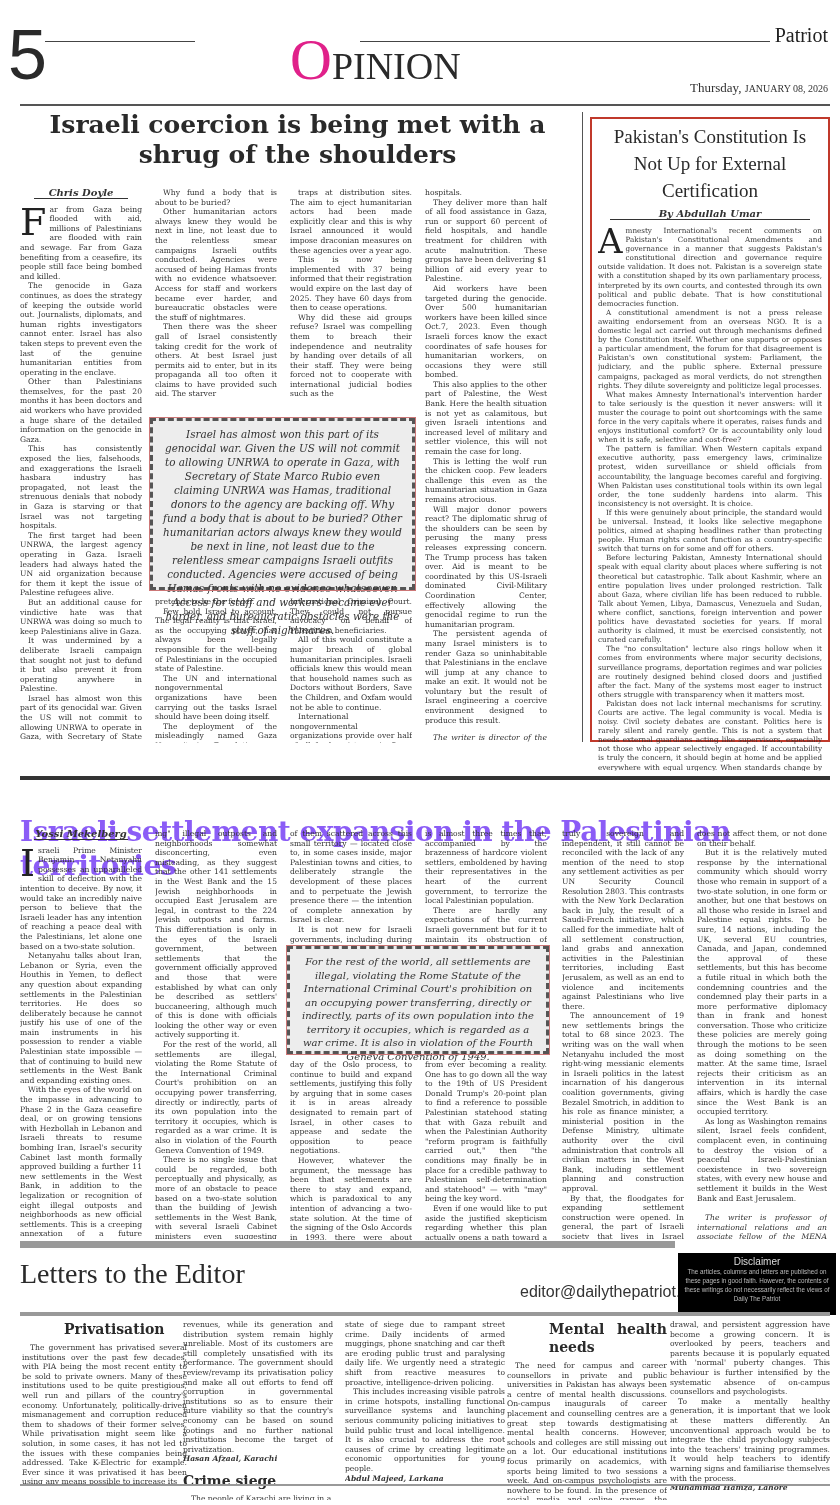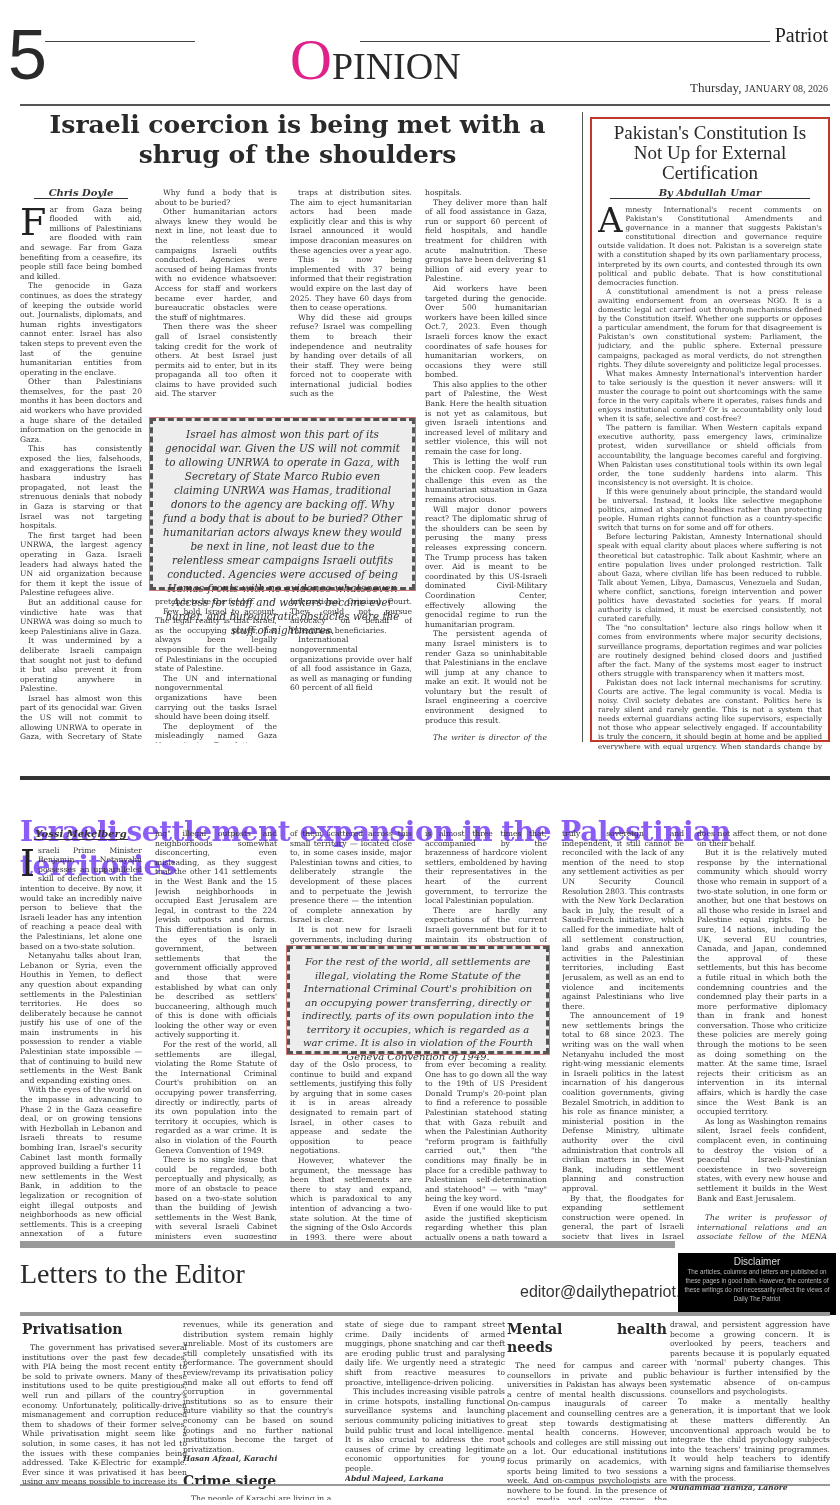--- a/index.html
+++ b/index.html
@@ -14,31 +14,31 @@
   .section-title .big{color:#e0218a;font-size:58px;}
   .brand{right:12px;top:24px;font-family:"Liberation Serif",serif;font-size:20px;color:#222;}
   .dateline{right:12px;top:80px;font-family:"Liberation Serif",serif;font-size:13px;color:#333;}
   .dateline .sm{font-size:10px;}
   .headline1{left:20px;top:110px;width:555px;text-align:center;font-family:"DejaVu Serif",serif;font-weight:bold;font-size:25px;line-height:30px;color:#2a2a2a;}
   .byline{font-family:"DejaVu Serif",serif;font-style:italic;font-weight:bold;font-size:10px;color:#333;text-align:center;border-bottom:1.5px solid #333;}
   .dropcap{float:left;font-family:"DejaVu Serif",serif;font-size:38px;line-height:30px;margin:2px 3px 0 0;color:#222;}
   .quote{position:absolute;background:#ededed;border:3px dashed #555;outline:1px solid #c77;font-family:"DejaVu Serif",serif;font-style:italic;font-size:10.4px;line-height:14px;text-align:center;color:#333;padding:6px 10px;box-sizing:border-box;}
   .vrule{position:absolute;width:1px;background:#555;}
   .sidebox{position:absolute;left:590px;top:117px;width:240px;height:625px;border:2px solid #c0392b;box-sizing:border-box;padding:4px 6px;}
-  .sidebox-title{font-family:"Liberation Serif",serif;font-size:19px;line-height:20px;text-align:center;color:#2a2a2a;}
+  .sidebox-title{font-family:"Liberation Serif",serif;font-size:19px;line-height:27px;text-align:center;color:#2a2a2a;}
   .sidebox .col{position:relative;font-size:7.2px;line-height:9.1px;}
   .thickrule{position:absolute;height:4px;background:#333;}
   .headline2{left:20px;top:815px;width:810px;font-family:"DejaVu Serif",serif;font-weight:bold;font-size:28px;line-height:34px;color:#8b5cf6;letter-spacing:-0.5px;}
   .graybar{position:absolute;height:9px;background:#999;}
   .letters-title{left:20px;top:1258px;font-family:"Liberation Serif",serif;font-size:28px;color:#2a2a2a;}
   .email{left:520px;top:1283px;font-family:"Liberation Sans",sans-serif;font-size:16px;color:#333;}
   .disclaimer{position:absolute;left:678px;top:1253px;width:158px;height:62px;background:#000000;color:#ddd;text-align:center;font-family:"Liberation Sans",sans-serif;}
   .disclaimer .t{font-size:10px;margin-top:3px;}
   .disclaimer .b{font-size:6.3px;line-height:9px;color:#bbb;padding:0 3px;}
-  .ltitle{font-family:"DejaVu Serif",serif;font-weight:bold;font-size:14px;line-height:18px;color:#2a2a2a;}
+  .ltitle{font-family:"DejaVu Serif",serif;font-weight:bold;font-size:14px;line-height:18px;color:#2a2a2a;margin-left:42px;}
   .signer{font-style:italic;font-weight:bold;text-align:left;text-indent:0 !important;}
   .writer-note{font-style:italic;text-indent:8px;}
 </style>
 </head>
 <body>
 
 <div class="abs pagenum">5</div>
 <div class="hrule" style="left:45px;top:41px;width:150px;"></div>
 <div class="hrule" style="left:360px;top:41px;width:410px;"></div>
 <div class="abs section-title"><span class="big">O</span><span>PINION</span></div>
@@ -74,20 +74,21 @@
 <div class="quote" style="left:150px;top:418px;width:265px;height:172px;">Israel has almost won this part of its genocidal war. Given the US will not commit to allowing UNRWA to operate in Gaza, with Secretary of State Marco Rubio even claiming UNRWA was Hamas, traditional donors to the agency are backing off. Why fund a body that is about to be buried? Other humanitarian actors always knew they would be next in line, not least due to the relentless smear campaigns Israeli outfits conducted. Agencies were accused of being Hamas fronts with no evidence whatsoever. Access for staff and workers became ever harder, and bureaucratic obstacles were the stuff of nightmares.</div>
 
 <div class="col" style="left:155px;top:597px;width:122px;height:146px;">
   <p class="noind">pretends to be the feeder.</p>
   <p>Few hold Israel to account. The legal reality is that Israel, as the occupying power, has always been legally responsible for the well-being of Palestinians in the occupied state of Palestine.</p>
   <p>The UN and international nongovernmental organizations have been carrying out the tasks Israel should have been doing itself.</p>
   <p>The deployment of the misleadingly named Gaza Humanitarian Foundation was a shameful low point, as this militarized body created death</p>
 </div>
 <div class="col" style="left:290px;top:597px;width:122px;height:146px;">
   <p class="noind">International Criminal Court. They could not pursue advocacy on behalf of Palestinian beneficiaries.</p>
+  <p>All of this would constitute a major breach of global humanitarian principles. Israeli officials knew this would mean that household names such as Doctors without Borders, Save the Children, and Oxfam would not be able to continue.</p>
   <p>International nongovernmental organizations provide over half of all food assistance in Gaza, as well as managing or funding 60 percent of all field</p>
 </div>
 
 <div class="col" style="left:425px;top:188px;width:122px;height:555px;">
   <p class="noind">hospitals.</p>
   <p>They deliver more than half of all food assistance in Gaza, run or support 60 percent of field hospitals, and handle treatment for children with acute malnutrition. These groups have been delivering $1 billion of aid every year to Palestine.</p>
   <p>Aid workers have been targeted during the genocide. Over 500 humanitarian workers have been killed since Oct.7, 2023. Even though Israeli forces know the exact coordinates of safe houses for humanitarian workers, on occasions they were still bombed.</p>
   <p>This also applies to the other part of Palestine, the West Bank. Here the health situation is not yet as calamitous, but given Israeli intentions and increased level of military and settler violence, this will not remain the case for long.</p>
   <p>This is letting the wolf run the chicken coop. Few leaders challenge this even as the humanitarian situation in Gaza remains atrocious.</p>
   <p>Will major donor powers react? The diplomatic shrug of the shoulders can be seen by perusing the many press releases expressing concern. The Trump process has taken over. Aid is meant to be coordinated by this US-Israeli dominated Civil-Military Coordination Center, effectively allowing the genocidal regime to run the humanitarian program.</p>

